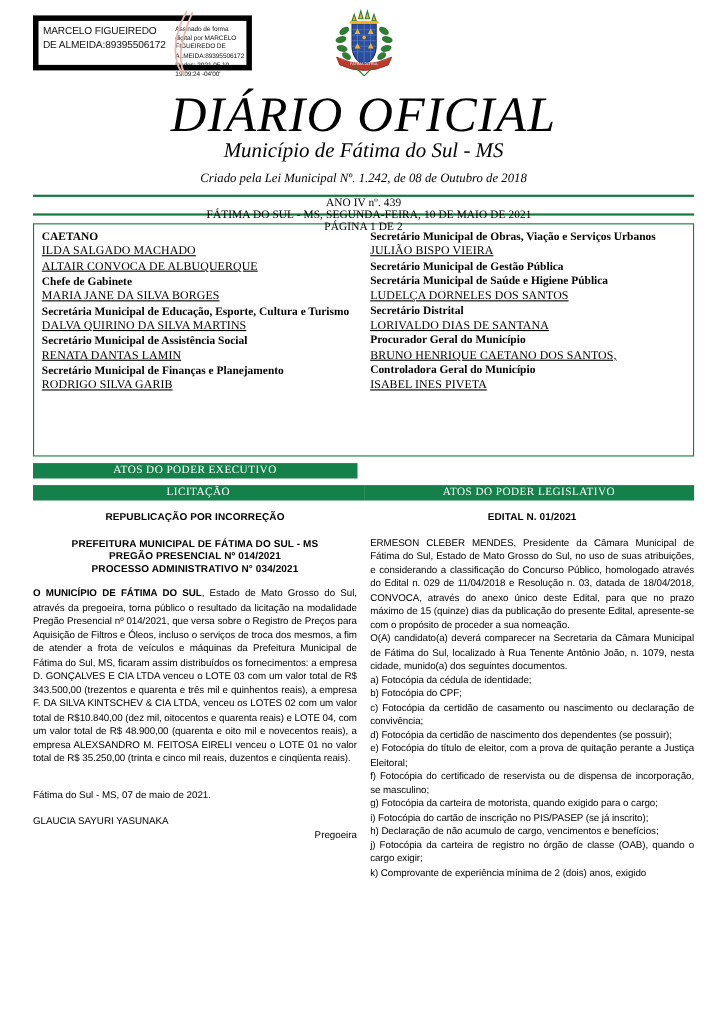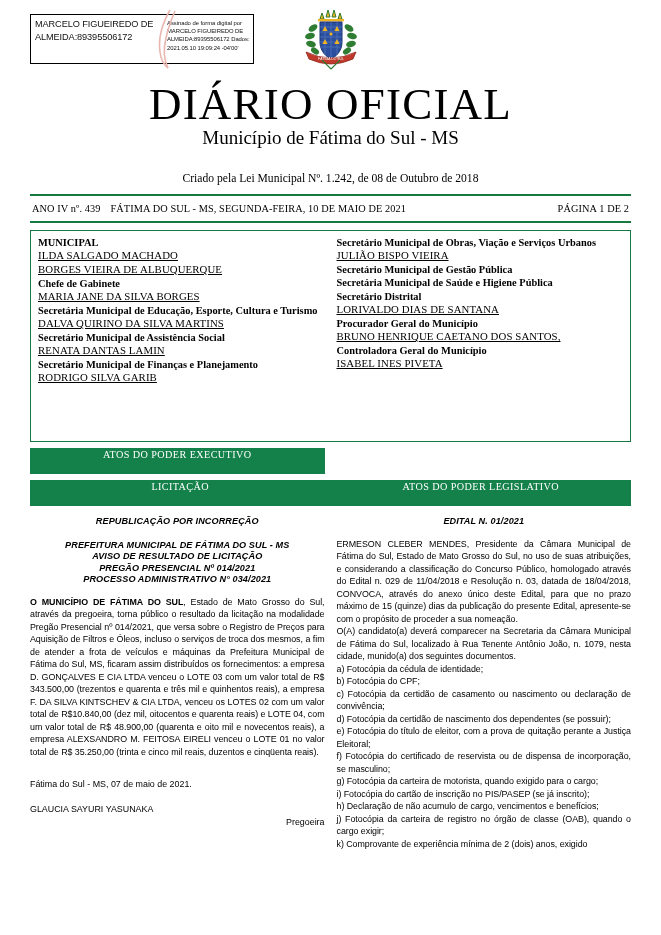--- a/index.html
+++ b/index.html
@@ -12,22 +12,22 @@
     color: #000000;
     overflow: hidden;
     position: relative;
   }
   .page { width: 661px; height: 935px; position: relative; padding: 0 30px; }
 
   
   .top-row { position: relative; height: 78px; }
   .sigbox {
     position: absolute; left: 0px; top: 14px;
-    width: 224px; height: 50px;
-    border: 1px solid #000000;
+    width: 199px; height: 50px;
+    border: 5px solid #000000;
     display: flex; align-items: stretch;
     background: #fff;
     justify-content: space-between;
   }
   .sig-left {
     width: 133px; padding: 3px 2px 0 4px;
     font-family: "Liberation Sans", sans-serif;
     font-size: 9.2px; line-height: 12.6px; letter-spacing: -0.1px;
     color: #111;
   }
@@ -39,68 +39,68 @@
   }
   .sig-swoosh {
     position: absolute; left: 118px; top: 8px;
     width: 40px; height: 62px; pointer-events: none;
   }
 
   
   .brasao { position: absolute; left: 50%; top: 8px; transform: translateX(-50%); width: 66px; height: 64px; }
 
   
-  .masthead { text-align: center; margin-top: 2px; }
+  .masthead { text-align: center; margin-top: 2px; font-style: italic; }
   .doc-title {
     font-size: 45px; line-height: 48px; letter-spacing: 1.2px;
     font-weight: 400; font-family: "Liberation Serif", serif;
   }
   .doc-sub { font-size: 19px; line-height: 24px; margin-top: -2px; }
-  .doc-law { font-size: 11.6px; line-height: 18px; margin-top: 20px; }
+  .doc-law { font-size: 11.6px; line-height: 18px; margin-top: 3px; }
 
   
   .edbar {
     margin-top: 6px;
     border-top: 2.2px solid #157a40;
     border-bottom: 2.2px solid #157a40;
-    height: 29px;
+    height: 19px;
     display: flex; align-items: center; 
     padding: 0 2px;
-    font-size: 10.3px; letter-spacing: 0.1px;
+    font-size: 10.3px; letter-spacing: 0.1px; flex-direction: column;
   }
   .edbar .ed-mid { flex: 1; margin-left: 10px; text-align: left; }
 
   
   .officials {
     margin-top: 7px;
     border: 1.6px solid #157a40;
     padding: 5px 7px 6px 7px;
     display: flex; gap: 12px;
     height: 212px;
   }
   .off-col { width: 50%; }
   .off-role { font-size: 10.4px; font-weight: bold; line-height: 13.4px; text-align: justify; }
   .off-name { font-size: 10.8px; line-height: 13.6px; letter-spacing: 0.1px; text-decoration: underline; }
 
   
   .banner {
     background: #14814a; color: #ffffff;
     font-size: 10.2px; letter-spacing: 0.4px;
-    text-align: center; height: 26px; line-height: 14px;
+    text-align: center; height: 14px; line-height: 14px;
   }
   .banner-row { display: flex; gap: 0; margin-top: 6px; }
   .banner-row .half { width: 50%; }
   .banner-exec { width: calc(50% - 6px); margin-top: 6px; }
 
   
   .cols { display: flex; gap: 12px; margin-top: 9px; }
   .col { width: 50%; font-family: "Liberation Sans", sans-serif; }
   .ctr-bold {
     text-align: center; font-weight: bold; font-size: 9.1px;
-    line-height: 12.6px; letter-spacing: 0.1px; font-style: italic;
+    line-height: 12.6px; letter-spacing: 0.1px;
   }
   .ctr-bold.tight { line-height: 11.6px; }
   .para {
     text-align: justify; font-size: 8.9px; line-height: 12.5px;
     margin-top: 10px; letter-spacing: -0.05px;
   }
   .para b { font-weight: bold; }
   .para.nogap { margin-top: 0; }
   .right-line { text-align: right; font-size: 8.9px; line-height: 12.6px; }
   .center-line { font-size: 8.9px; line-height: 12.6px; }
@@ -173,37 +173,38 @@
   </div>
 
   <div class="edbar">
     <span>ANO IV nº. 439</span>
     <span class="ed-mid">FÁTIMA DO SUL - MS, SEGUNDA-FEIRA,  10 DE MAIO DE 2021</span>
     <span>PÁGINA 1 DE 2</span>
   </div>
 
   <div class="officials">
     <div class="off-col">
-      <div class="off-role">MUNICIPAL</div>
+      <div class="off-role">CAETANO</div>
       <div class="off-name">ILDA SALGADO MACHADO</div>
-      <div class="off-name">BORGES VIEIRA DE ALBUQUERQUE</div>
+      <div class="off-name">ALTAIR CONVOCA DE ALBUQUERQUE</div>
       <div class="off-role">Chefe de Gabinete</div>
       <div class="off-name">MARIA JANE DA SILVA BORGES</div>
       <div class="off-role">Secretária Municipal de Educação, Esporte, Cultura e Turismo</div>
       <div class="off-name">DALVA QUIRINO DA SILVA MARTINS</div>
       <div class="off-role">Secretário Municipal de Assistência Social</div>
       <div class="off-name">RENATA DANTAS LAMIN</div>
       <div class="off-role">Secretário Municipal de Finanças e Planejamento</div>
       <div class="off-name">RODRIGO SILVA GARIB</div>
     </div>
     <div class="off-col">
       <div class="off-role">Secretário Municipal de Obras, Viação e Serviços Urbanos</div>
       <div class="off-name">JULIÃO BISPO VIEIRA</div>
       <div class="off-role">Secretário Municipal de Gestão Pública</div>
       <div class="off-role">Secretária Municipal de Saúde e Higiene Pública</div>
+      <div class="off-name">LUDELÇA DORNELES DOS SANTOS</div>
       <div class="off-role">Secretário Distrital</div>
       <div class="off-name">LORIVALDO DIAS DE SANTANA</div>
       <div class="off-role">Procurador Geral do Município</div>
       <div class="off-name">BRUNO HENRIQUE CAETANO DOS SANTOS,</div>
       <div class="off-role">Controladora Geral do Município</div>
       <div class="off-name">ISABEL INES PIVETA</div>
     </div>
   </div>
 
   <div class="banner banner-exec">ATOS DO PODER EXECUTIVO</div>
@@ -212,21 +213,20 @@
     <div class="half banner">LICITAÇÃO</div>
     <div class="half banner">ATOS DO PODER LEGISLATIVO</div>
   </div>
 
   <div class="cols">
 
     <div class="col">
       <div class="ctr-bold">REPUBLICAÇÃO POR INCORREÇÃO</div>
       <div class="spacer-12"></div>
       <div class="ctr-bold tight">PREFEITURA MUNICIPAL DE FÁTIMA DO SUL - MS</div>
-      <div class="ctr-bold tight">AVISO DE RESULTADO DE LICITAÇÃO</div>
       <div class="ctr-bold tight">PREGÃO PRESENCIAL Nº 014/2021</div>
       <div class="ctr-bold tight">PROCESSO ADMINISTRATIVO N° 034/2021</div>
 
       <div class="para">
         <b>O MUNICÍPIO DE FÁTIMA DO SUL</b><span>, Estado de Mato Grosso do Sul, através da pregoeira, torna público o resultado da licitação na modalidade Pregão Presencial nº 014/2021, que versa sobre o Registro de Preços para Aquisição de Filtros e Óleos, incluso o serviços de troca dos mesmos, a fim de atender a frota de veículos e máquinas da Prefeitura Municipal de Fátima do Sul, MS, ficaram assim distribuídos os fornecimentos: a empresa D. GONÇALVES E CIA LTDA venceu o LOTE 03 com um valor total de R$ 343.500,00 (trezentos e quarenta e três mil e quinhentos reais), a empresa F. DA SILVA KINTSCHEV &amp; CIA LTDA, venceu os LOTES 02 com um valor total de R$10.840,00 (dez mil, oitocentos e quarenta reais) e LOTE 04, com um valor total de R$ 48.900,00 (quarenta e oito mil e novecentos reais), a empresa ALEXSANDRO M. FEITOSA EIRELI venceu o LOTE 01 no valor total de R$ 35.250,00 (trinta e cinco mil reais, duzentos e cinqüenta reais).</span>
       </div>
 
       <div class="spacer-20"></div>
       <div class="center-line">Fátima do Sul - MS, 07 de maio de 2021.</div>
       <div class="spacer-12"></div>

